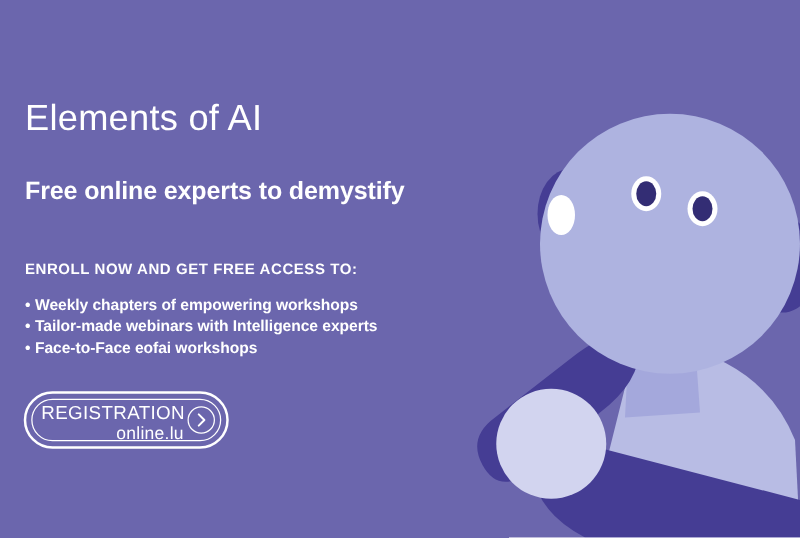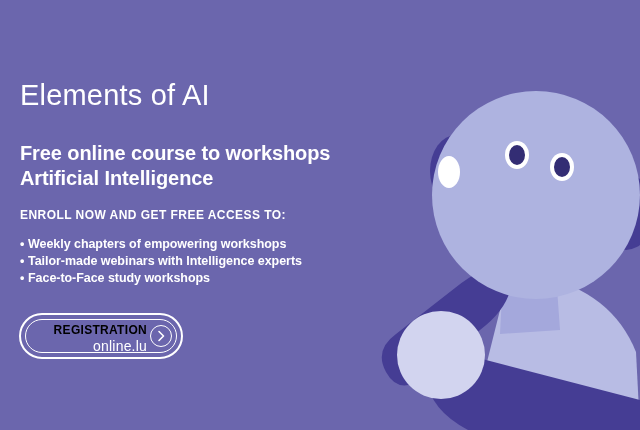--- a/index.html
+++ b/index.html
@@ -119,25 +119,25 @@
   }
   .cta-text {
     position: absolute;
     left: 12px;
     top: 8px;
     right: 34px;
     text-align: right;
   }
   .cta-line1 {
     display: block;
-    font-size: 12px;
+    font-size: 15px;
     line-height: 15px;
-    font-weight: 700;
+    font-weight: 400;
     letter-spacing: 0.3px;
-    color: #000000;
+    color: #ffffff;
     white-space: nowrap;
   }
   .cta-line2 {
     display: block;
     font-size: 14px;
     line-height: 16px;
     font-weight: 400;
     letter-spacing: 0.2px;
     color: #ffffff;
     white-space: nowrap;
@@ -196,38 +196,37 @@
       <circle cx="441" cy="355" r="44" fill="#d2d4ef"></circle>
 
     </g>
   </svg>
 
   <div id="copy">
 
     <div class="brand-title">Elements of AI</div>
 
     <div class="headline">
-      <span class="l1">Free online course to workshops</span>
-      <span class="l2">Artificial Intelligence</span>
+      <span class="l1">Free online experts to demystify</span>
     </div>
 
     <div class="eyebrow">ENROLL NOW AND GET FREE ACCESS TO:</div>
 
     <ul class="benefits">
       <li>
         <span class="bullet">•</span>
         <span>Weekly chapters of empowering workshops</span>
       </li>
       <li>
         <span class="bullet">•</span>
         <span>Tailor-made webinars with Intelligence experts</span>
       </li>
       <li>
         <span class="bullet">•</span>
-        <span>Face-to-Face study workshops</span>
+        <span>Face-to-Face eofai workshops</span>
       </li>
     </ul>
 
     <a class="cta" href="#">
       <span class="cta-inner"></span>
       <span class="cta-text">
         <span class="cta-line1">REGISTRATION</span>
         <span class="cta-line2">online.lu</span>
       </span>
       <span class="cta-arrow">

